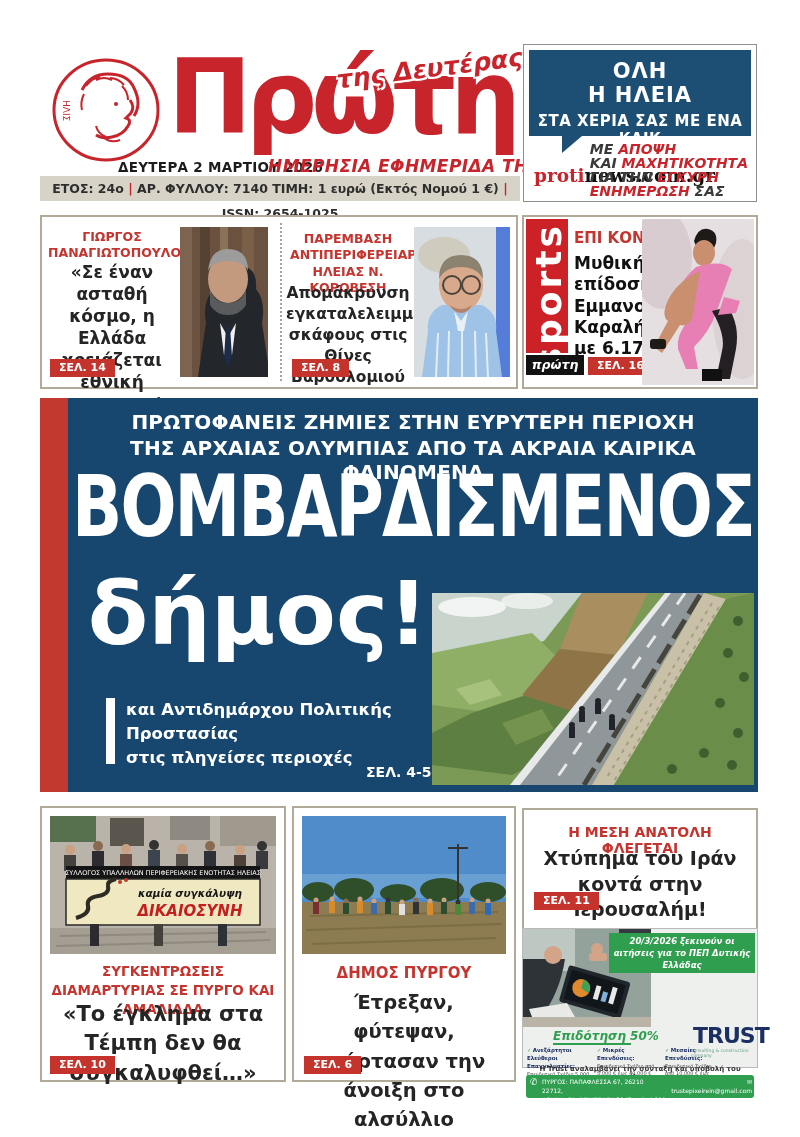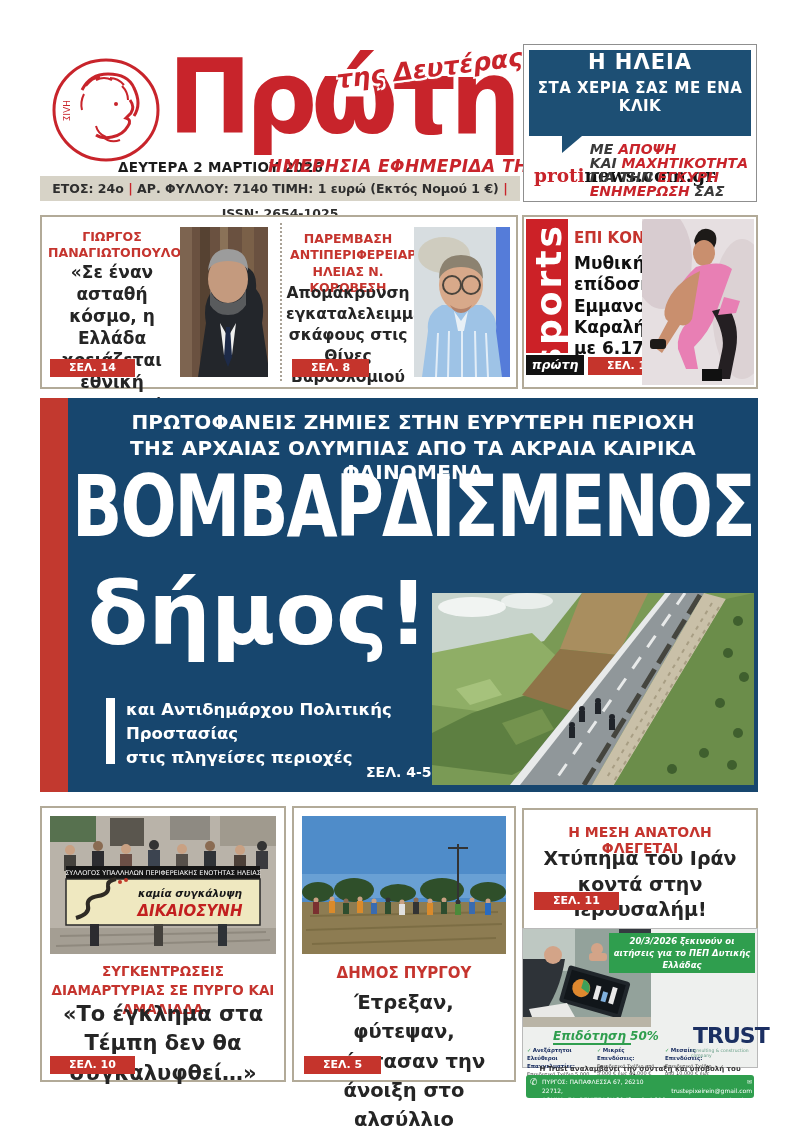--- a/index.html
+++ b/index.html
@@ -1,21 +1,21 @@
 <!DOCTYPE html>
 <html><head>
 <meta charset="utf-8">
 <style>
   html,body{margin:0;padding:0;background:#fff;}
   .page{position:relative;width:800px;height:1137px;background:#fff;overflow:hidden;
         font-family:"DejaVu Sans",sans-serif;}
   .abs{position:absolute;}
   .red{color:#c8242b;}
   .badge{display:inline-block;background:#c5342c;color:#fff;font-weight:bold;
-         font-size:11px;padding:2px 19px;line-height:14px;}
+         font-size:11px;padding:2px 9px;line-height:14px;}
   .kicker{color:#c5342e;font-weight:bold;text-align:center;}
   .quote{font-weight:bold;color:#252525;text-align:center;}
   .bx{border:2px solid #b2aa98;background:#fff;box-sizing:border-box;}
 
   
   .m-title{font-weight:bold;color:#c8242b;font-size:100px;line-height:1;letter-spacing:-6px;
            transform:scaleY(1.04);transform-origin:left top;}
   .m-script{font-style:italic;font-weight:bold;color:#c8242b;font-size:25px;transform:rotate(-7deg);
             text-shadow:-2px -2px 0 #fff,2px -2px 0 #fff,-2px 2px 0 #fff,2px 2px 0 #fff,0 0 4px #fff;}
   .m-date{font-size:13.5px;font-weight:bold;color:#1c1c1c;letter-spacing:.3px;}
@@ -97,20 +97,21 @@
   <div class="abs m-script" style="left:336px;top:54px;">της Δευτέρας</div>
   <div class="abs m-date" style="left:118px;top:159px;">ΔΕΥΤΕΡΑ 2 ΜΑΡΤΙΟΥ 2026</div>
   <div class="abs m-tag" style="left:268px;top:156px;">ΗΜΕΡΗΣΙΑ ΕΦΗΜΕΡΙΔΑ ΤΗΣ ΗΛΕΙΑΣ</div>
 
   <div class="abs m-strip" style="left:40px;top:176px;">
     <span>ΕΤΟΣ: 24ο</span><span class="red"> | </span><span>ΑΡ. ΦΥΛΛΟΥ: 7140 ΤΙΜΗ: 1 ευρώ (Εκτός Νομού 1 €)</span><span class="red"> | </span><span>ISSN: 2654-1025</span>
   </div>
 
   <div class="abs promo" style="left:523px;top:44px;">
     <div class="promo-blue">
+      <div class="pb1" style="margin-top:9px;">ΟΛΗ</div>
       <div class="pb1">Η ΗΛΕΙΑ</div>
       <div class="pb3">ΣΤΑ ΧΕΡΙΑ ΣΑΣ ΜΕ ΕΝΑ ΚΛΙΚ</div>
     </div>
     <div class="promo-tail"></div>
     <div class="promo-site">
       <span class="red">proti</span><span>news.com.gr</span>
     </div>
     <div class="promo-lines">
       <div><span>ΜΕ </span><span class="red">ΑΠΟΨΗ</span><span></span></div>
       <div><span>ΚΑΙ </span><span class="red">ΜΑΧΗΤΙΚΟΤΗΤΑ</span><span></span></div>
@@ -330,21 +331,21 @@
             <rect x="153" y="88" width="6" height="11" fill="#4c8a3a"></rect>
           <circle cx="170" cy="84" r="2.5" fill="#c9a183"></circle>
             <rect x="167" y="86" width="6" height="12" fill="#3a6bb0"></rect>
           <circle cx="186" cy="85" r="2.5" fill="#c9a183"></circle>
             <rect x="183" y="87" width="6" height="12" fill="#2a6bc0"></rect>
         </g>
       </svg>
     </div>
     <div class="abs kicker" style="left:8px;top:156px;width:204px;font-size:15px;">ΔΗΜΟΣ ΠΥΡΓΟΥ</div>
     <div class="abs quote" style="left:8px;top:180px;width:204px;font-size:19.5px;line-height:1.5;">Έτρεξαν, φύτεψαν, γιόρτασαν την άνοιξη στο αλσύλλιο Σπιάντζας</div>
-    <div class="abs badge" style="left:10px;top:248px;">ΣΕΛ. 5</div>
+    <div class="abs badge" style="left:10px;top:248px;">ΣΕΛ. 6</div>
   </div>
 
   <div class="abs bx" style="left:522px;top:808px;width:236px;height:124px;">
     <div class="abs kicker" style="left:6px;top:14px;width:220px;font-size:14px;">Η ΜΕΣΗ ΑΝΑΤΟΛΗ ΦΛΕΓΕΤΑΙ</div>
     <div class="abs quote" style="left:6px;top:36px;width:220px;font-size:19px;line-height:1.35;">Χτύπημα του Ιράν κοντά στην Ιερουσαλήμ!</div>
     <div class="abs badge" style="left:10px;top:82px;">ΣΕΛ. 11</div>
   </div>
 
   <div class="abs ad" style="left:522px;top:928px;width:236px;height:140px;">
     <div class="abs" style="left:0;top:0;">

